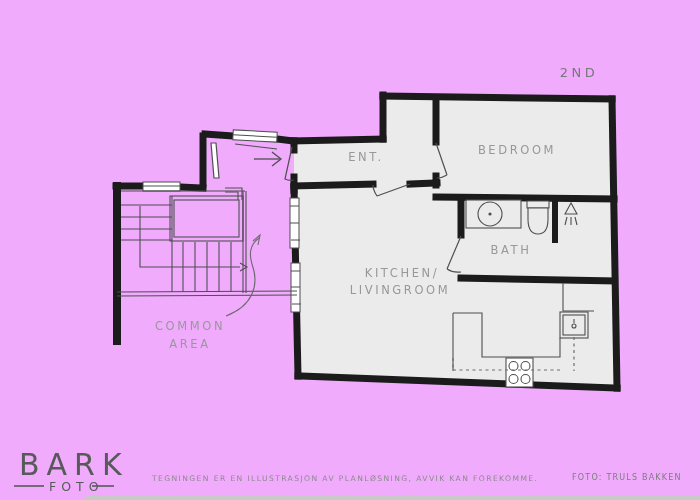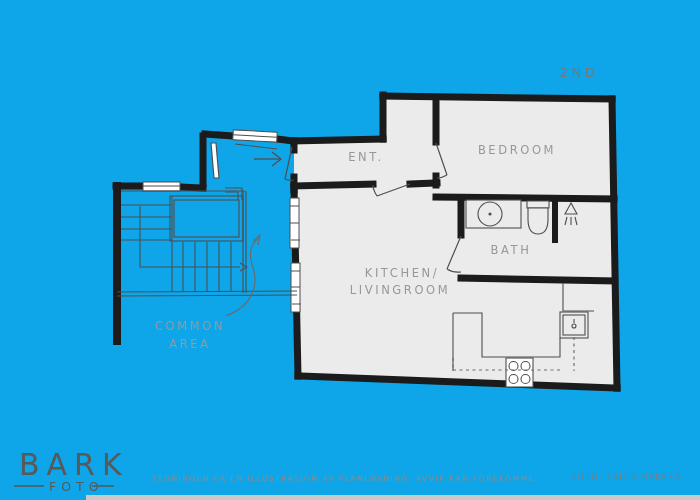--- a/index.html
+++ b/index.html
@@ -1,16 +1,16 @@
 <!DOCTYPE html>
 <html><head>
 <meta charset="utf-8">
 <style>
   html,body{margin:0;padding:0;background:#ffffff;width:700px;height:500px;overflow:hidden;}
-  .stage{position:relative;width:700px;height:500px;background:#0ea5e9;font-family:"DejaVu Sans",sans-serif;}
+  .stage{position:relative;width:700px;height:500px;background:#f0abfc;font-family:"DejaVu Sans",sans-serif;}
   svg{display:block;}
   .lbl{font-family:"DejaVu Sans",sans-serif;fill:#98989a;font-size:11.5px;letter-spacing:2.6px;}
   .lbl-mid{text-anchor:middle;}
   .floor-lbl{font-family:"DejaVu Sans",sans-serif;fill:#77787a;font-size:13px;letter-spacing:3.5px;text-anchor:middle;}
   .logo-main{font-family:"DejaVu Sans",sans-serif;fill:#58595b;font-size:30px;letter-spacing:7px;}
   .logo-sub{font-family:"DejaVu Sans",sans-serif;fill:#58595b;font-size:12.5px;letter-spacing:5px;}
   .caption{font-family:"DejaVu Sans",sans-serif;fill:#8b8b8b;font-size:7.6px;letter-spacing:1.4px;}
   .credit{font-family:"DejaVu Sans",sans-serif;fill:#7d7d7f;font-size:8px;letter-spacing:1.2px;}
 </style>
 </head>

